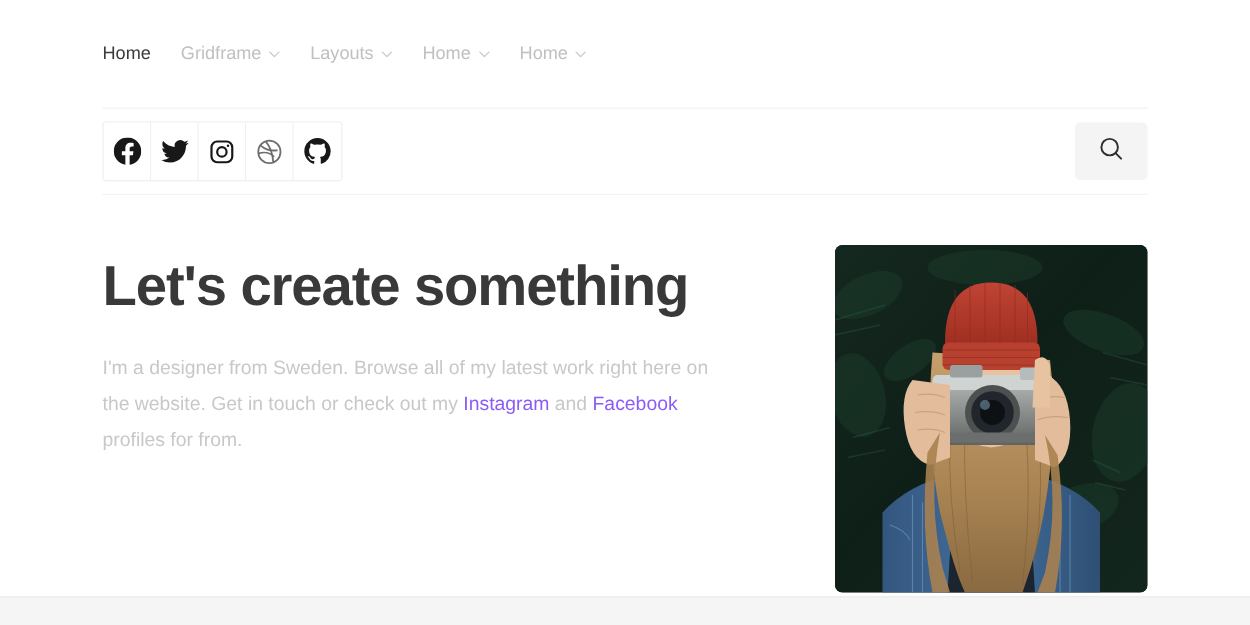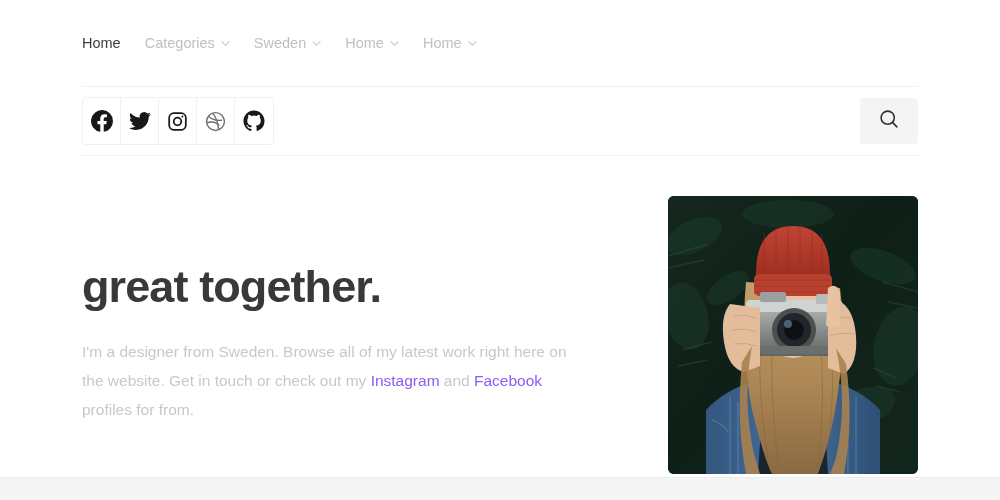--- a/index.html
+++ b/index.html
@@ -147,30 +147,30 @@
     <div class="topbar">
 
 
       <div class="nav">
 
         <div class="nav-item active">
           <span>Home</span>
         </div>
 
         <div class="nav-item">
-          <span>Categories</span>
+          <span>Gridframe</span>
           <span class="chev">
             <svg width="9" height="9" viewBox="0 0 10 10">
                 <path d="M1 3 L5 7 L9 3" fill="none" stroke="#c9c9c9" stroke-width="1.2" stroke-linecap="round" stroke-linejoin="round"></path>
               </svg>
           </span>
         </div>
 
         <div class="nav-item">
-          <span>Sweden</span>
+          <span>Layouts</span>
           <span class="chev">
             <svg width="9" height="9" viewBox="0 0 10 10">
                 <path d="M1 3 L5 7 L9 3" fill="none" stroke="#c9c9c9" stroke-width="1.2" stroke-linecap="round" stroke-linejoin="round"></path>
               </svg>
           </span>
         </div>
 
         <div class="nav-item">
           <span>Home</span>
           <span class="chev">
@@ -259,22 +259,21 @@
     </div>
   </div>
 
   <div class="divider"></div>
 
   <div class="container">
     <div class="hero">
 
       <div class="hero-left">
         <h1 class="hero-title">
-          <br>
-          <span>great together.</span>
+          <span>Let's create something</span><br>
         </h1>
 
         <p class="hero-text">
           <span>I'm a designer from Sweden. Browse all of my latest work right here on the website. Get in touch or check out my </span><a>Instagram</a><span> and </span><a>Facebook</a><span> profiles for from.</span>
         </p>
       </div>
 
       <div class="hero-img-wrap">
         <svg viewBox="0 0 250 278" preserveAspectRatio="xMidYMid slice">
           <defs>

